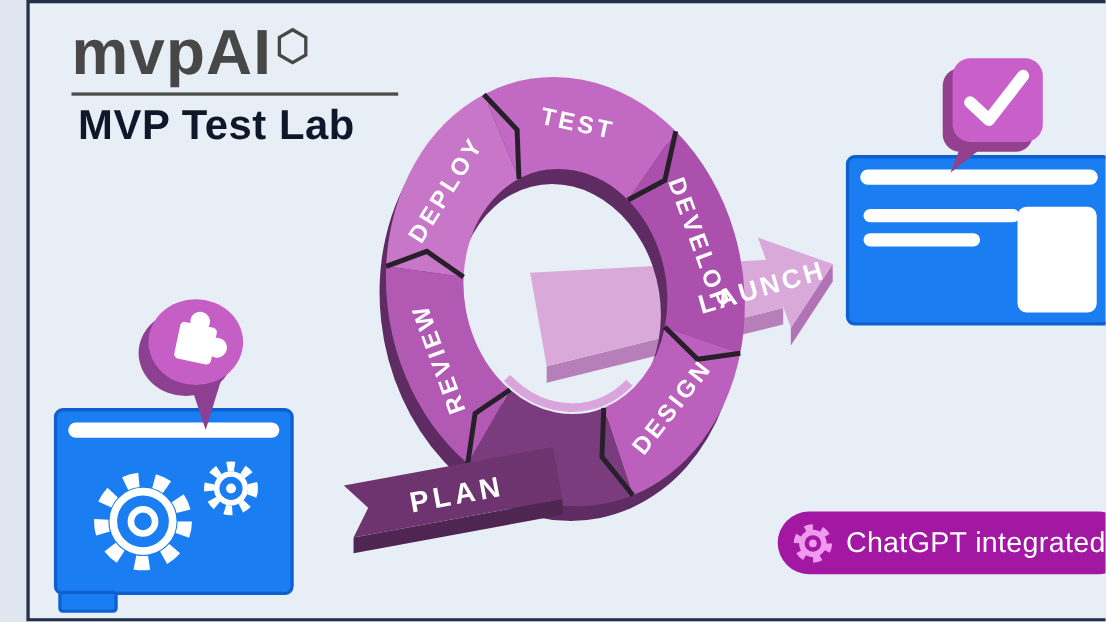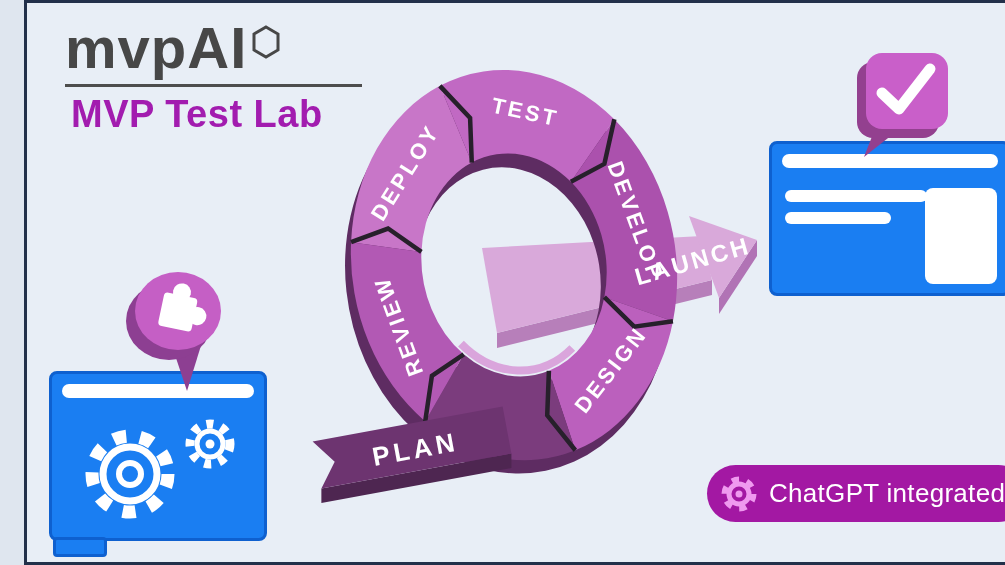--- a/index.html
+++ b/index.html
@@ -8,21 +8,21 @@
     background:#e8eef6;border:3px solid #22304a;overflow:hidden;
     font-family:"Liberation Sans",sans-serif;
     margin-left:24px;
   }
   
   .logo-block{position:absolute;left:38px;top:12px;}
   .logo-row{display:flex;align-items:flex-start;}
   .logo-text{font-size:58px;font-weight:600;color:#474747;line-height:1.15;letter-spacing:1px;}
   .logo-hex{margin:10px 0 0 4px;}
   .logo-divider{width:297px;height:3px;background:#4d4d4d;margin:2px 0 6px;}
-  .tagline{font-size:38px;font-weight:700;color:#a21caf;letter-spacing:.5px;padding-left:6px;}
+  .tagline{font-size:38px;font-weight:700;color:#0f172a;letter-spacing:.5px;padding-left:6px;}
   
   .scene{position:absolute;left:0;top:0;width:1005px;height:565px;}
   .ring-label{font-size:22px;font-weight:700;fill:#ffffff;letter-spacing:3px;text-anchor:middle;}
   .ribbon-label{font-size:26px;font-weight:700;fill:#ffffff;letter-spacing:4px;text-anchor:middle;}
   
   .window{position:absolute;background:#1a7ef2;border:3px solid #0e60cf;border-radius:8px;box-sizing:border-box;}
   .window-left{left:22px;top:368px;width:218px;height:170px;}
   .window-right{left:742px;top:138px;width:242px;height:155px;}
   .address-bar{position:absolute;left:10px;right:10px;top:10px;height:14px;background:#ffffff;border-radius:7px;}
   .text-line{position:absolute;height:12px;background:#ffffff;border-radius:6px;}

